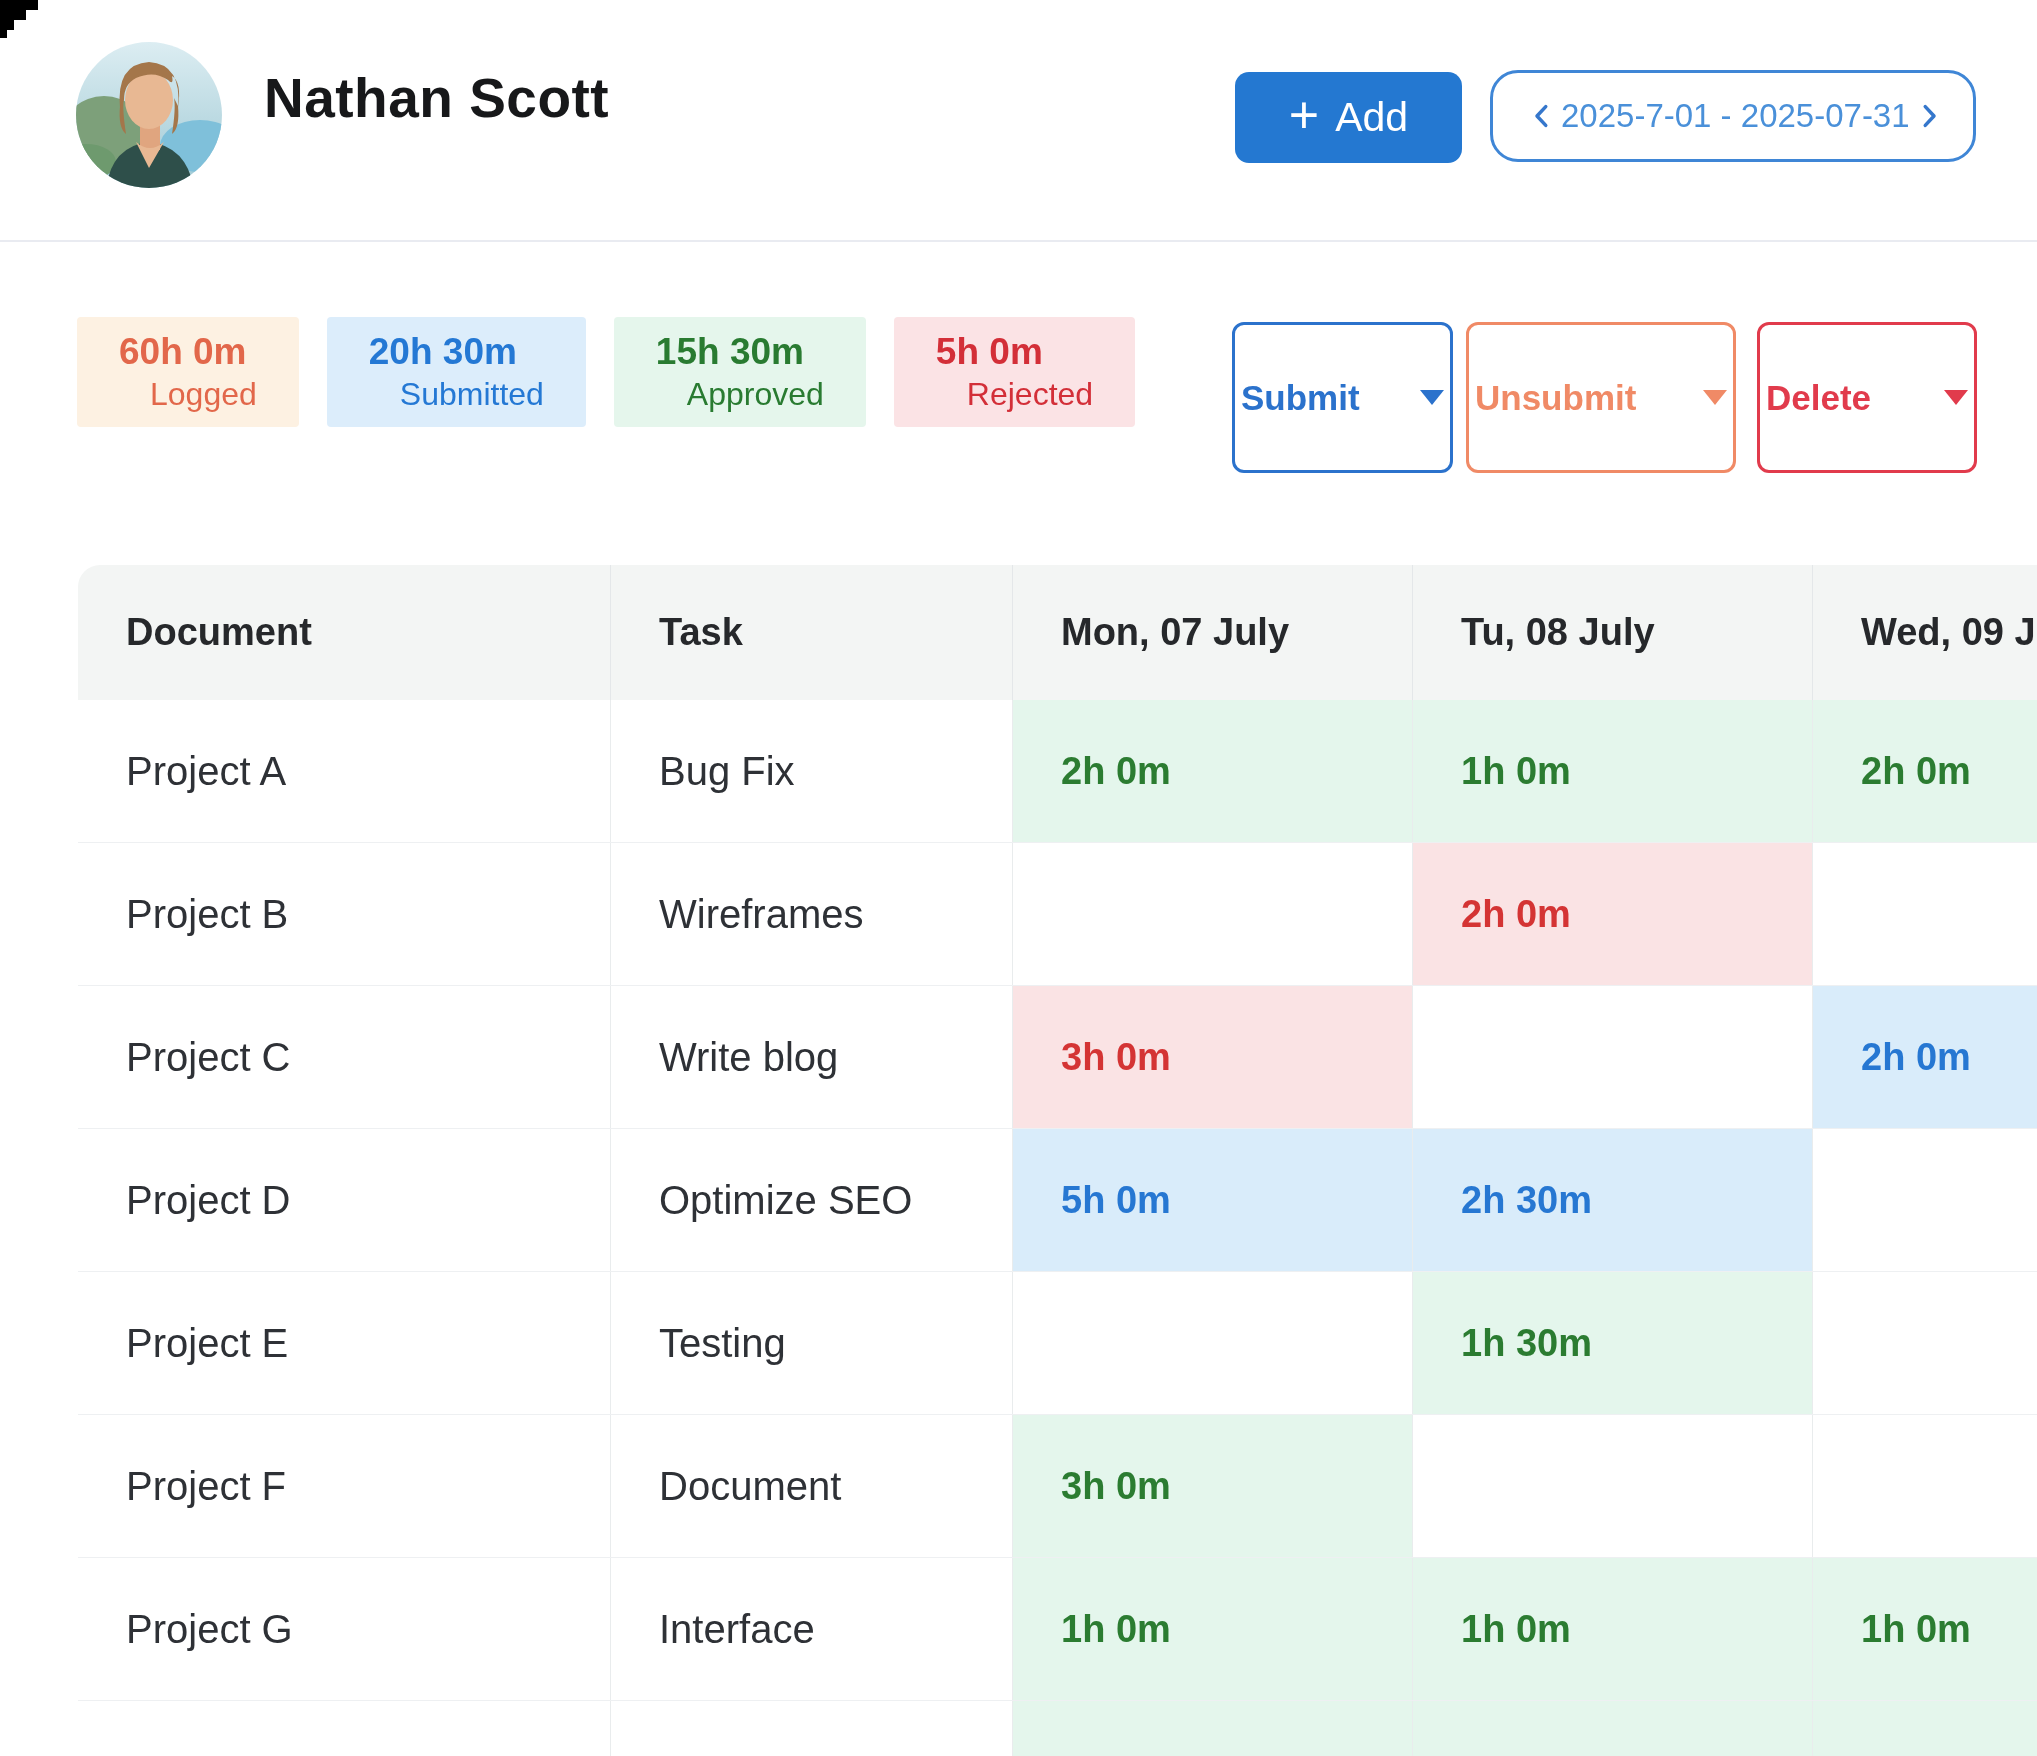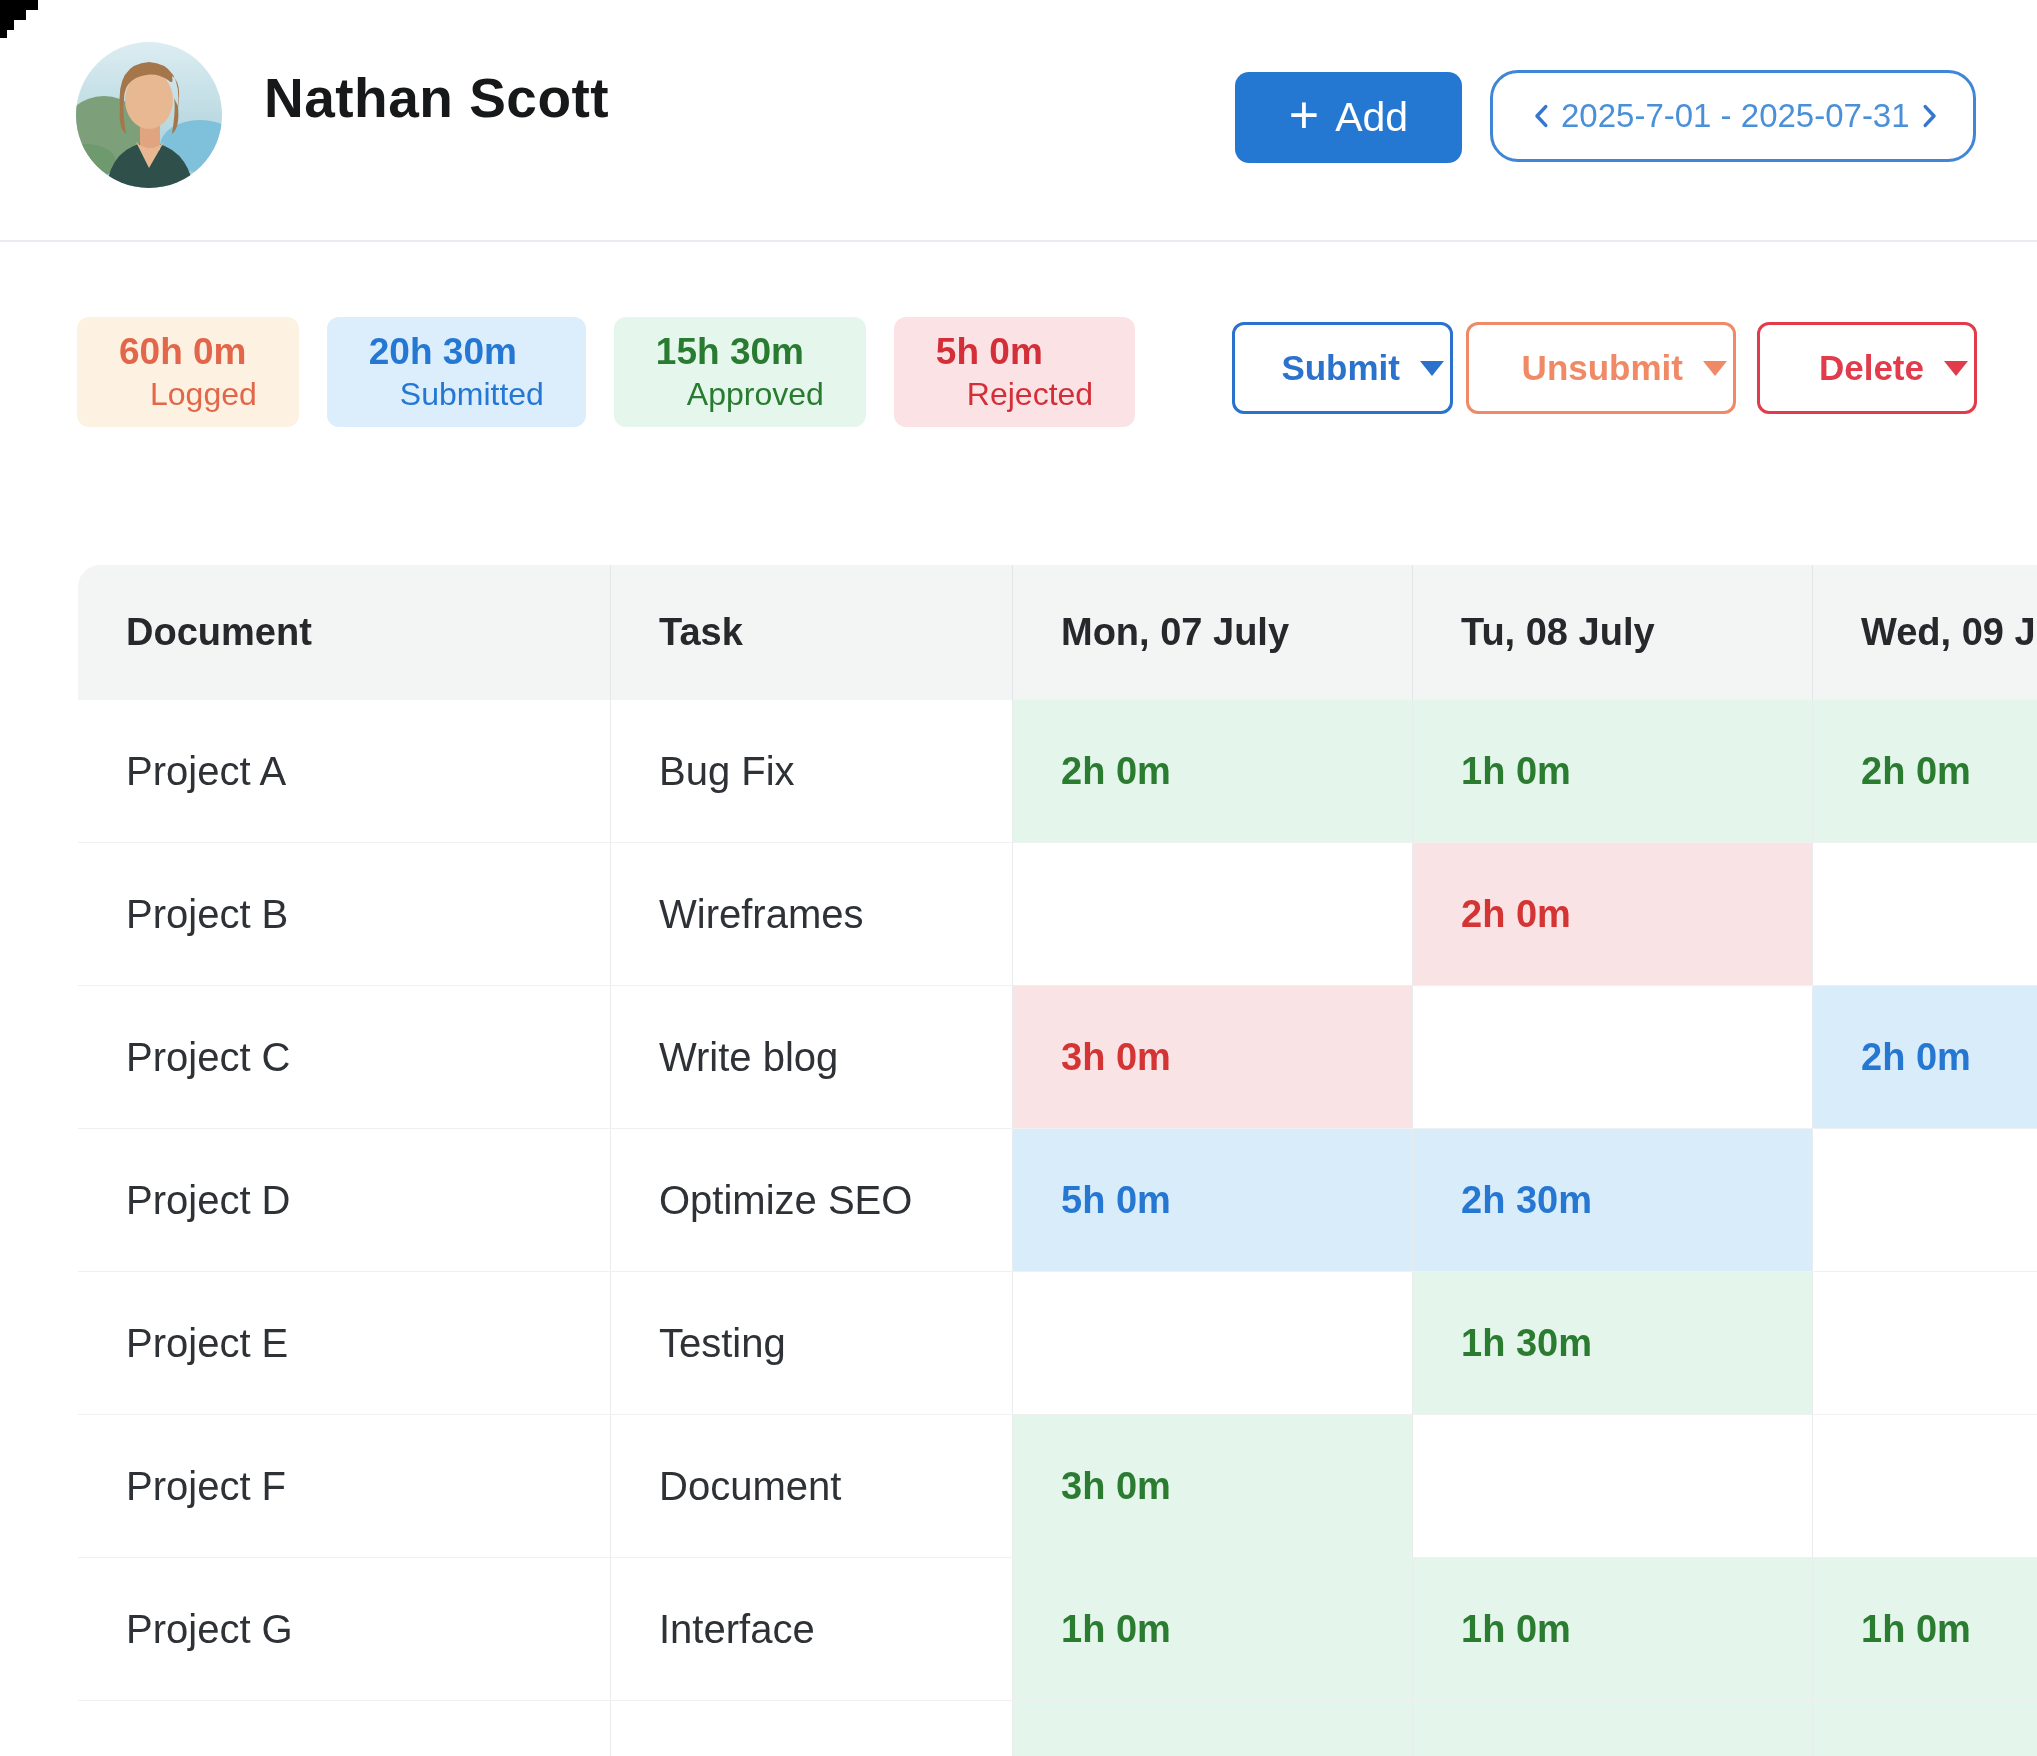--- a/index.html
+++ b/index.html
@@ -39,33 +39,33 @@
     position:absolute;left:1490px;top:70px;width:486px;height:92px;box-sizing:border-box;
     background:#ffffff;border:3px solid #3f86d6;border-radius:28px;
     display:flex;align-items:center;justify-content:space-between;padding:0 30px;
   }
   .chev-btn{background:none;border:none;padding:4px;cursor:pointer;color:#3577cc;display:flex;align-items:center;}
   .date-label{font-size:33px;color:#4a90d9;white-space:nowrap;}
   .header-divider{position:absolute;left:0;top:240px;width:2037px;height:2px;background:#e9ebf1;}
   
   .badges{position:absolute;left:77px;top:317px;display:flex;gap:28px;}
   .badge{
-    height:110px;border-radius:12px;padding:0 42px;
+    height:110px;border-radius:4px;padding:0 42px;
     display:flex;flex-direction:column;justify-content:center;line-height:1.24;
   }
   .badge .val{font-size:37px;font-weight:700;}
   .badge .cap{font-size:32px;font-weight:400;margin-left:31px;}
   .badge-logged{background:#fdf1e2;color:#e2674a;}
   .badge-submitted{background:#dcedfb;color:#2478d4;}
   .badge-approved{background:#e5f6ec;color:#297b31;}
   .badge-rejected{background:#fbe3e5;color:#d32f38;}
   
   .action-btn{
-    position:absolute;top:322px;height:92px;box-sizing:border-box;background:#fff;
-    border-radius:12px;display:flex;align-items:center;justify-content:flex-end;gap:20px;
+    position:absolute;top:322px;height:151px;box-sizing:border-box;background:#fff;
+    border-radius:12px;display:flex;align-items:center;justify-content:space-between;gap:20px;
     font-family:inherit;font-size:35px;font-weight:600;cursor:pointer;
   }
   .caret{width:0;height:0;border-left:12px solid transparent;border-right:12px solid transparent;border-top:15px solid;}
   .btn-submit{left:1232px;width:221px;border:3px solid #2b72cc;color:#2b72cc;}
   .btn-unsubmit{left:1466px;width:270px;border:3px solid #f08a66;color:#f08a66;}
   .btn-delete{left:1757px;width:220px;border:3px solid #e13b4c;color:#e13b4c;}
   
   .timesheet{position:absolute;left:78px;top:565px;width:2135px;}
   .t-grid{display:grid;grid-template-columns:533px 402px 400px 400px 400px;}
   .t-head{height:135px;background:#f3f5f4;border-radius:22px 0 0 0;}

